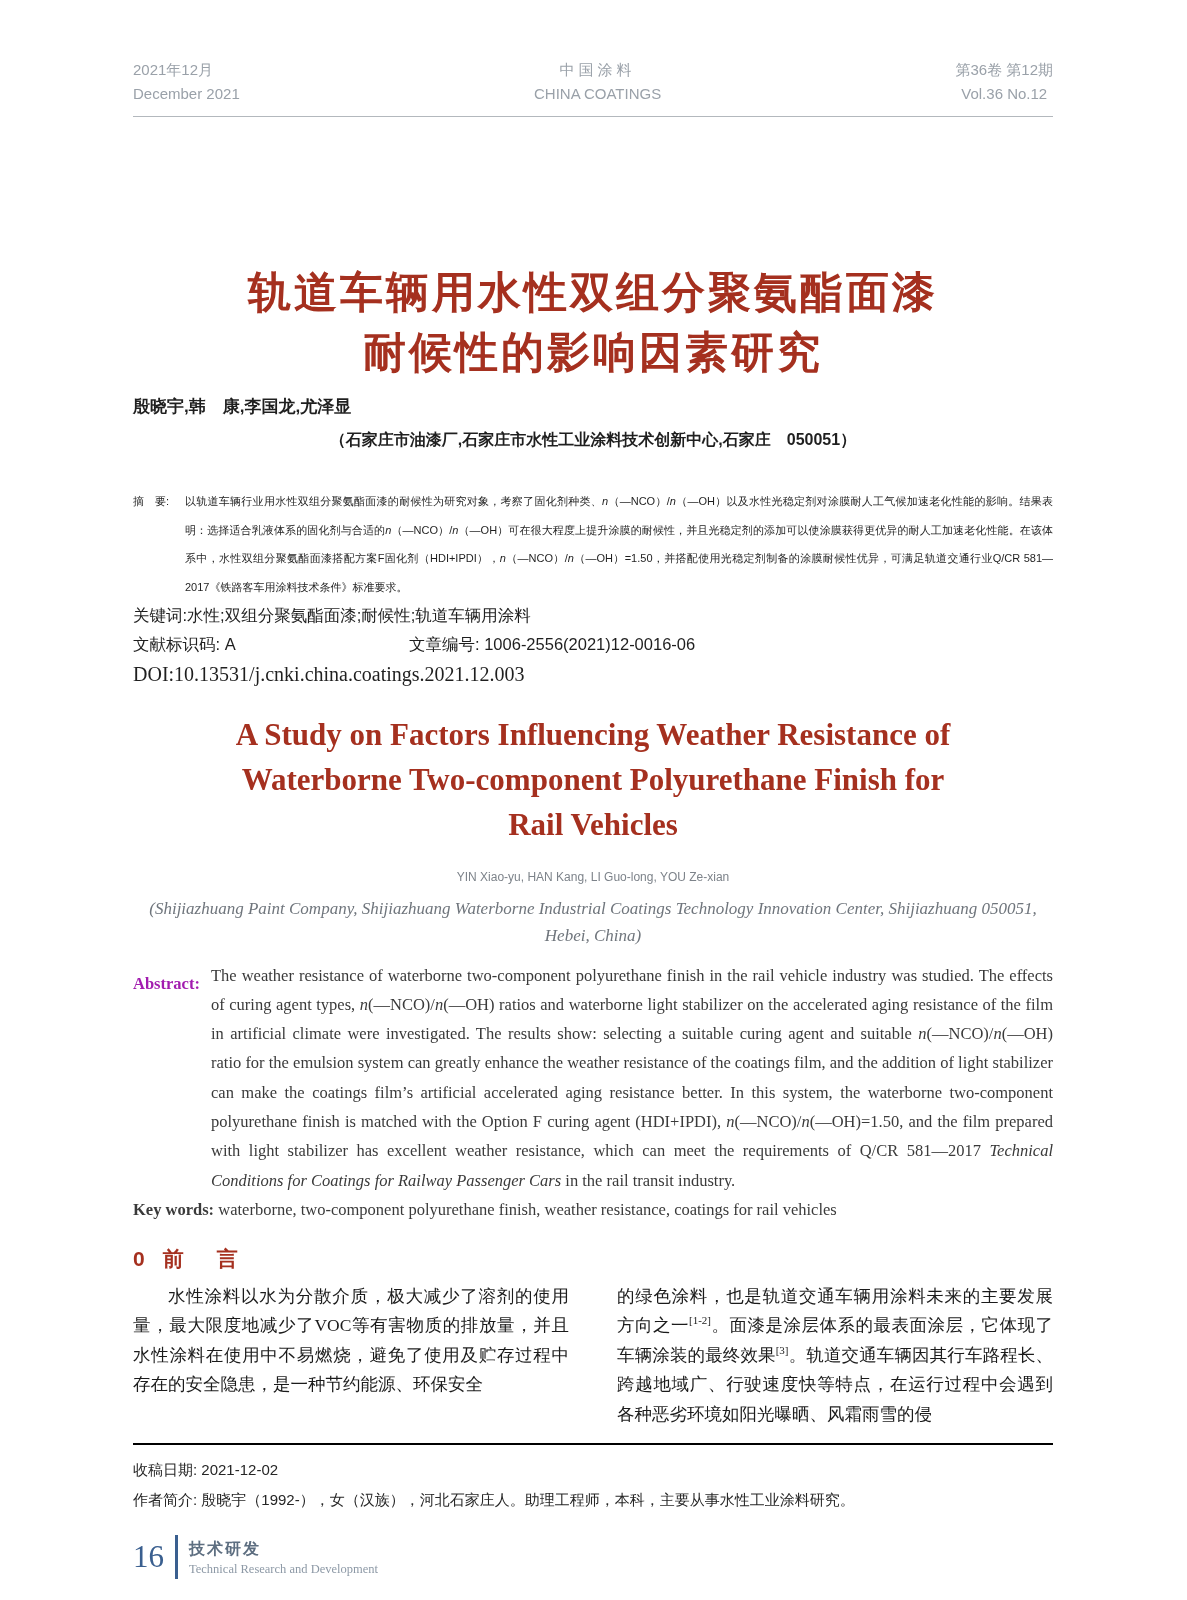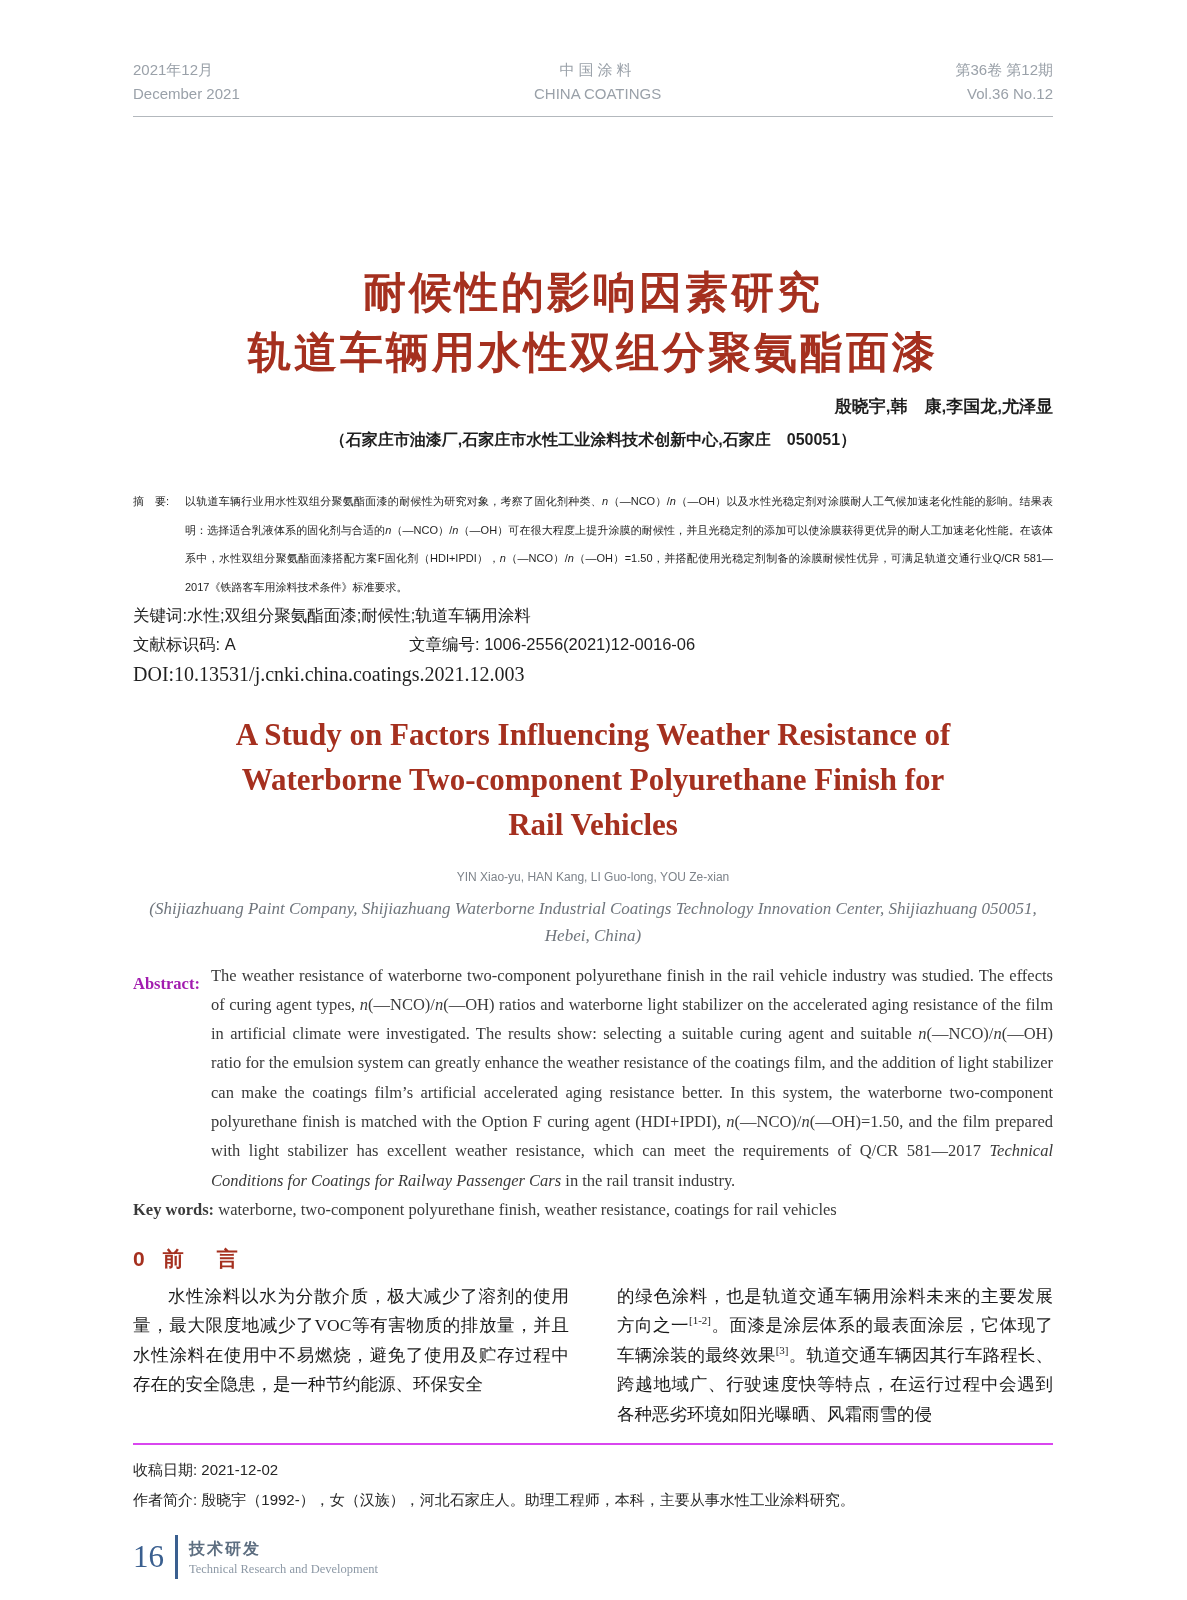--- a/index.html
+++ b/index.html
@@ -12,29 +12,29 @@
   }
   .content { padding:58px 134px 0 133px; }
 
   
   .jheader {
     display:flex; justify-content:space-between;
     color:#9aa1a9; font-size:15px; line-height:24px;
     border-bottom:1.5px solid #b3b8bd; padding-bottom:10px;
   }
   .jheader .c { text-align:center; }
-  .jheader .r { text-align:right; }
+  .jheader .r { text-align:center; }
   .jh-cn { letter-spacing:4px; }
 
   
   .title-cn {
     margin-top:145px; text-align:center; color:#a5301f;
     font-size:43px; line-height:60px; font-weight:700; letter-spacing:3px;
   }
-  .authors-cn { margin-top:13px; text-align:right; font-size:17px; font-weight:700; line-height:24px; }
+  .authors-cn { margin-top:13px; text-align:left; font-size:17px; font-weight:700; line-height:24px; }
   .affil-cn   { margin-top:9px;  text-align:center; font-size:16px; font-weight:700; line-height:24px; }
 
   
   .abs-cn {
     margin-top:35px; font-size:11px; line-height:28.5px;
     text-align:justify; position:relative; padding-left:52px;
   }
   .abs-cn .lbl { position:absolute; left:0; top:0; }
   .kw-cn { font-size:16.5px; line-height:28.5px; }
   .meta-row { display:flex; font-size:16.5px; line-height:25px; margin-top:2px; }
@@ -77,21 +77,21 @@
   .section-h .num { margin-right:18px; letter-spacing:0; }
   .columns { display:flex; gap:48px; margin-top:8px; }
   .columns .col { flex:1; }
   .columns p {
     font-family:"Liberation Serif","DejaVu Serif",serif;
     font-size:17.5px; line-height:29.5px; text-align:justify; color:#1b1b1b;
   }
   .columns .col-left p { text-indent:2em; }
 
   
-  .footnote { margin-top:14px; border-top:2px solid #d946ef; padding-top:10px;
+  .footnote { margin-top:14px; border-top:2px solid #000000; padding-top:10px;
     font-size:15px; line-height:30px; color:#262626; }
 
   
   .pfooter { margin-top:20px; display:flex; align-items:center; }
   .pfooter .pnum {
     font-family:"Liberation Serif","DejaVu Serif",serif;
     font-size:31px; color:#3a5f8f; margin-right:11px; line-height:40px;
   }
   .pfooter .vbar { width:3px; height:44px; background:#3a5f8f; margin-right:11px; }
   .pfooter .col-cn { font-size:16px; font-weight:700; color:#5d6e80; line-height:23px; letter-spacing:2px; }
@@ -115,22 +115,22 @@
         <div class="jh-cn">中国涂料</div>
         <div>CHINA COATINGS</div>
       </div>
       <div class="r">
         <div>第36卷 第12期</div>
         <div>Vol.36  No.12</div>
       </div>
     </div>
 
     <div class="title-cn">
+      <div>轨道车辆用水性双组分聚氨酯面漆</div>
       <div>耐候性的影响因素研究</div>
-      <div>轨道车辆用水性双组分聚氨酯面漆</div>
     </div>
 
     <div class="authors-cn">殷晓宇,韩　康,李国龙,尤泽显</div>
     <div class="affil-cn">（石家庄市油漆厂,石家庄市水性工业涂料技术创新中心,石家庄　050051）</div>
 
     <div class="abs-cn">
       <span class="lbl">摘　要:</span>
       <span><span>以轨道车辆行业用水性双组分聚氨酯面漆的耐候性为研究对象，考察了固化剂种类、</span><i>n</i><span>（—NCO）/</span><i>n</i><span>（—OH）以及水性光稳定剂对涂膜耐人工气候加速老化性能的影响。结果表明：选择适合乳液体系的固化剂与合适的</span><i>n</i><span>（—NCO）/</span><i>n</i><span>（—OH）可在很大程度上提升涂膜的耐候性，并且光稳定剂的添加可以使涂膜获得更优异的耐人工加速老化性能。在该体系中，水性双组分聚氨酯面漆搭配方案F固化剂（HDI+IPDI），</span><i>n</i><span>（—NCO）/</span><i>n</i><span>（—OH）=1.50，并搭配使用光稳定剂制备的涂膜耐候性优异，可满足轨道交通行业Q/CR 581—2017《铁路客车用涂料技术条件》标准要求。</span></span>
     </div>
 

